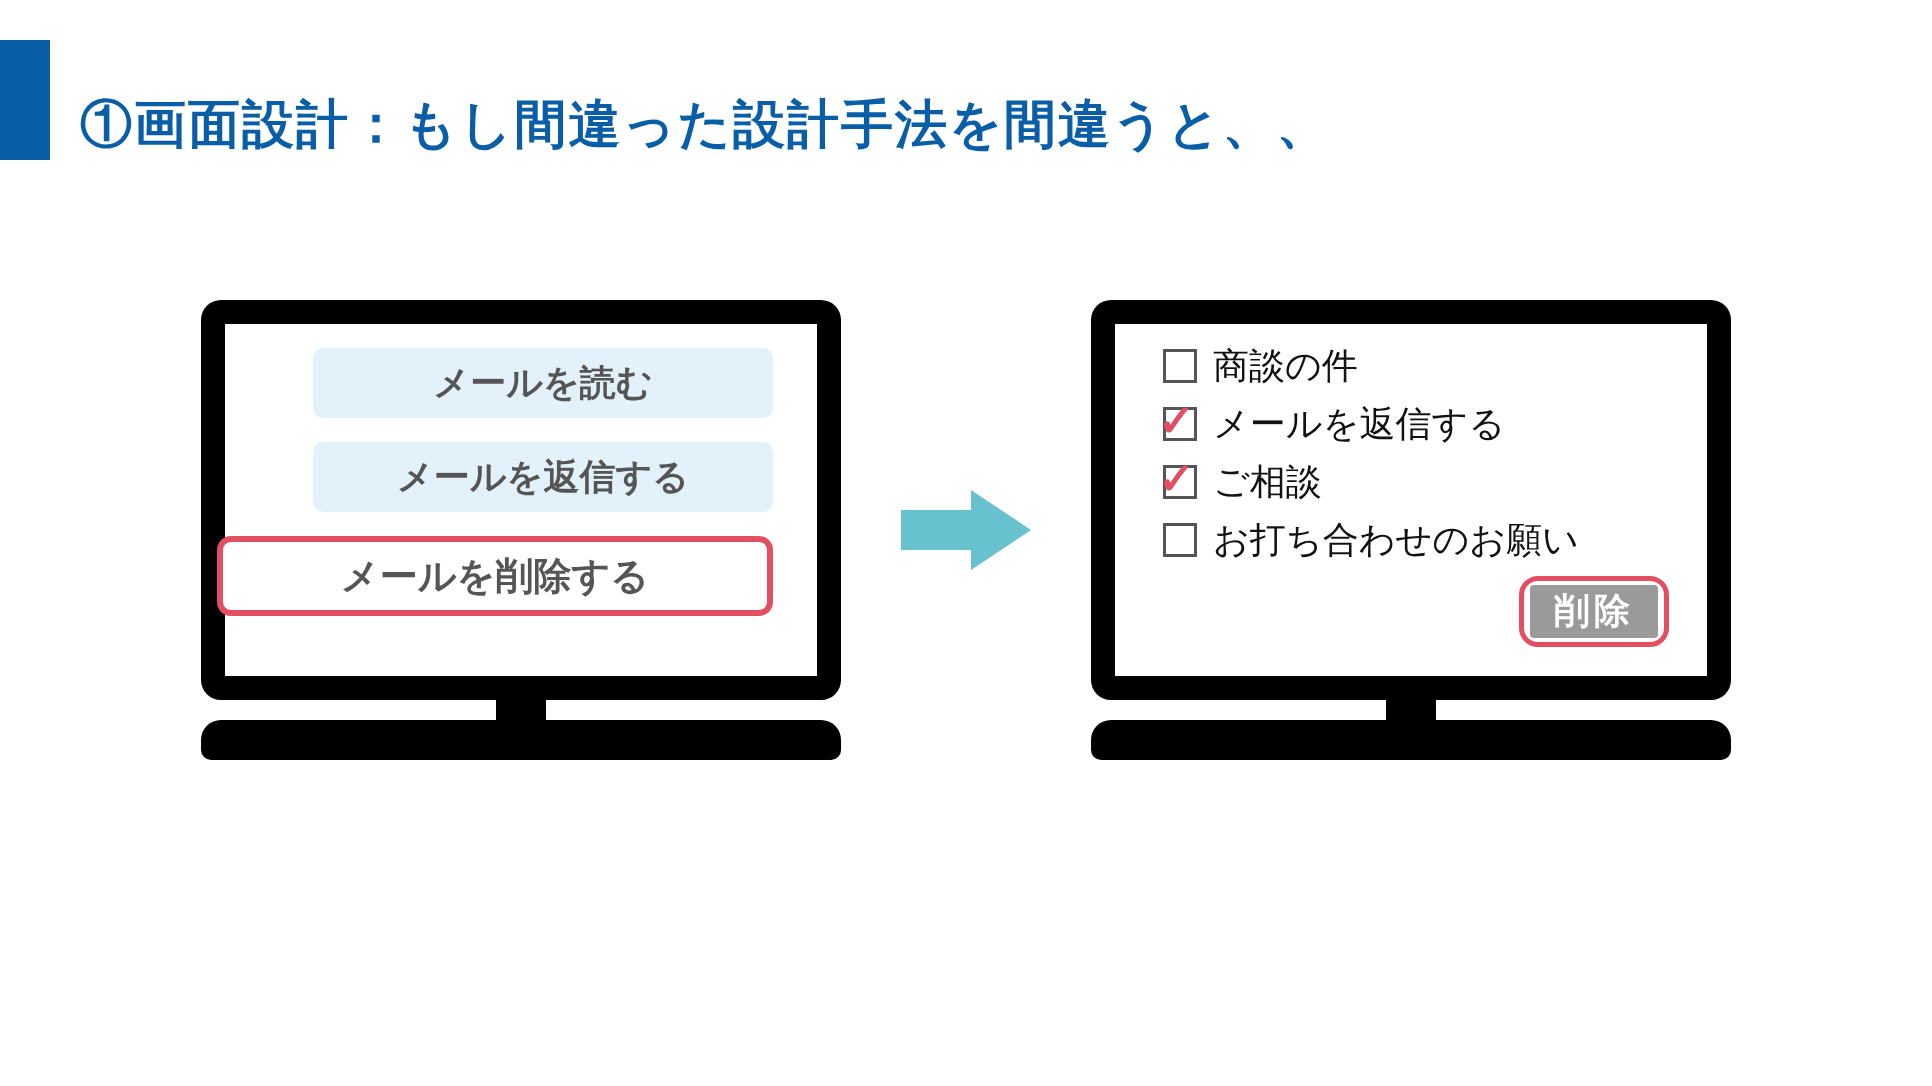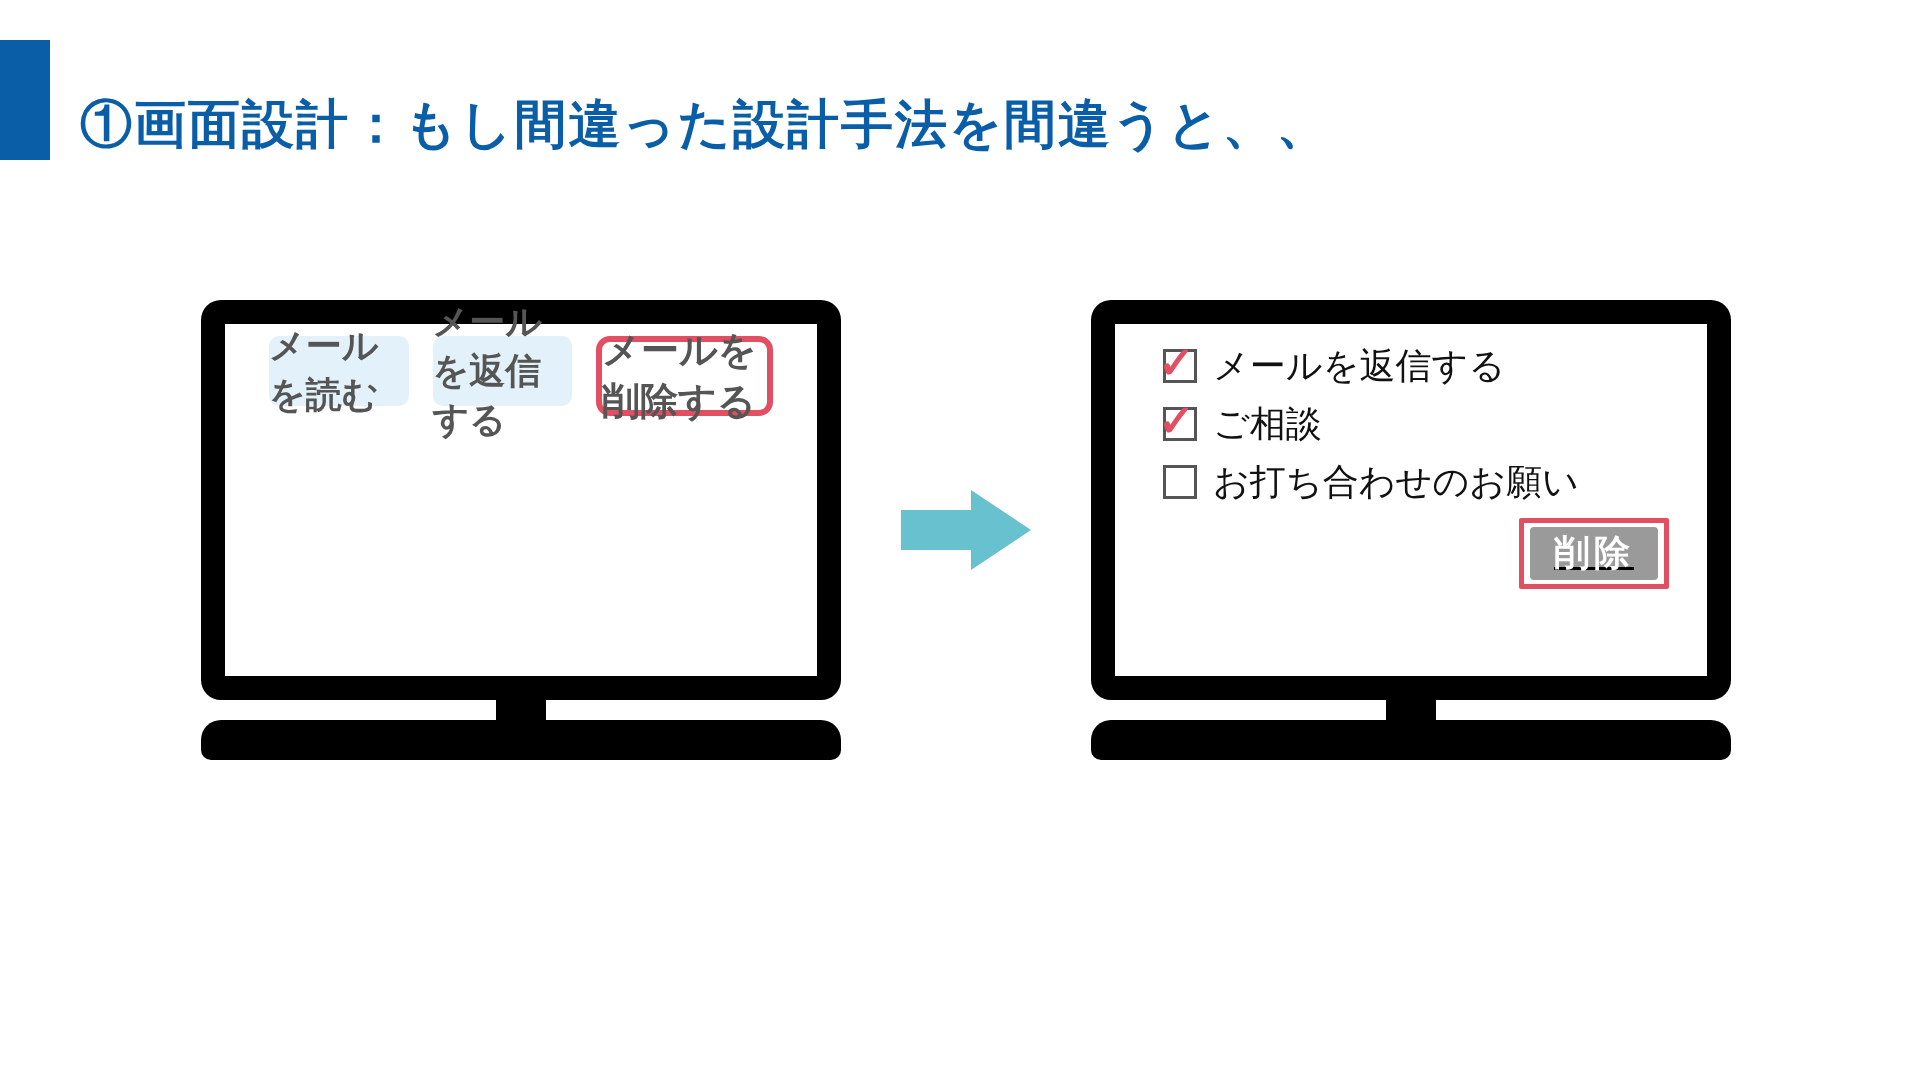--- a/index.html
+++ b/index.html
@@ -12,21 +12,21 @@
     .content { display: flex; align-items: center; justify-content: center; gap: 60px; margin-top: 140px; }
 
     .monitor { position: relative; width: 640px; }
     .bezel {
       width: 100%; height: 400px; border: 24px solid #000; border-radius: 20px;
       background: #fff; position: relative;
     }
     .stand-neck { width: 50px; height: 24px; background: #000; margin: 0 auto; margin-top: -4px; }
     .stand-base { width: 640px; height: 40px; background: #000; border-radius: 20px 20px 10px 10px; margin: 0 auto; }
 
-    .screen-1-inner { padding: 12px 44px; display: flex; flex-direction: row; gap: 24px; align-items: flex-start; }
+    .screen-1-inner { padding: 24px 44px; display: flex; flex-direction: column; gap: 24px; align-items: flex-end; }
     .btn-soft {
       width: 460px; height: 70px; background: #e3f1fb; border-radius: 10px;
       display: flex; align-items: center; justify-content: center;
       font-size: 36px; font-weight: 700; color: #555;
     }
     .btn-highlighted {
       width: 556px; height: 80px; background: #fff;
       border: 6px solid #e24f62; border-radius: 14px;
       display: flex; align-items: center; justify-content: center;
       font-size: 38px; font-weight: 700; color: #555;
@@ -40,23 +40,22 @@
       width: 34px; height: 34px; border: 3px solid #555; position: relative; flex-shrink: 0;
     }
     .check-mark {
       position: absolute; left: -8px; top: -6px; font-size: 44px;
       color: #e24f62; font-weight: 700; line-height: 34px;
     }
     .item-label { font-size: 36px; color: #111; }
 
     .delete-wrap { display: flex; justify-content: flex-end; margin-top: 6px; }
     .delete-btn {
-      padding: 4px 6px; border: 5px solid #e24f62; border-radius: 2px;
+      padding: 4px 6px; border: 5px solid #e24f62; border-radius: 19px;
       display: inline-flex;
-      text-decoration: underline;
     }
     .delete-btn-inner {
       background: #9a9a9a; color: #fff; font-size: 36px; font-weight: 700;
       padding: 2px 24px; border-radius: 4px; letter-spacing: 4px;
     }
   </style>
 </head>
 <body>
 
 <div class="title-block">
@@ -87,20 +86,24 @@
   <div class="arrow-wrap">
     <svg viewBox="0 0 130 80" width="130" height="80">
       <polygon points="0,20 70,20 70,0 130,40 70,80 70,60 0,60" fill="#68c1ce"></polygon>
     </svg>
   </div>
 
   <div class="monitor">
     <div class="bezel">
       <div class="screen-2-inner" id="screen2-list">
           <div class="item-row">
+            <div class="checkbox"></div>
+            <span class="item-label">商談の件</span>
+          </div>
+          <div class="item-row">
             <div class="checkbox">
               <span class="check-mark">✓</span>
             </div>
             <span class="item-label">メールを返信する</span>
           </div>
           <div class="item-row">
             <div class="checkbox">
               <span class="check-mark">✓</span>
             </div>
             <span class="item-label">ご相談</span>

